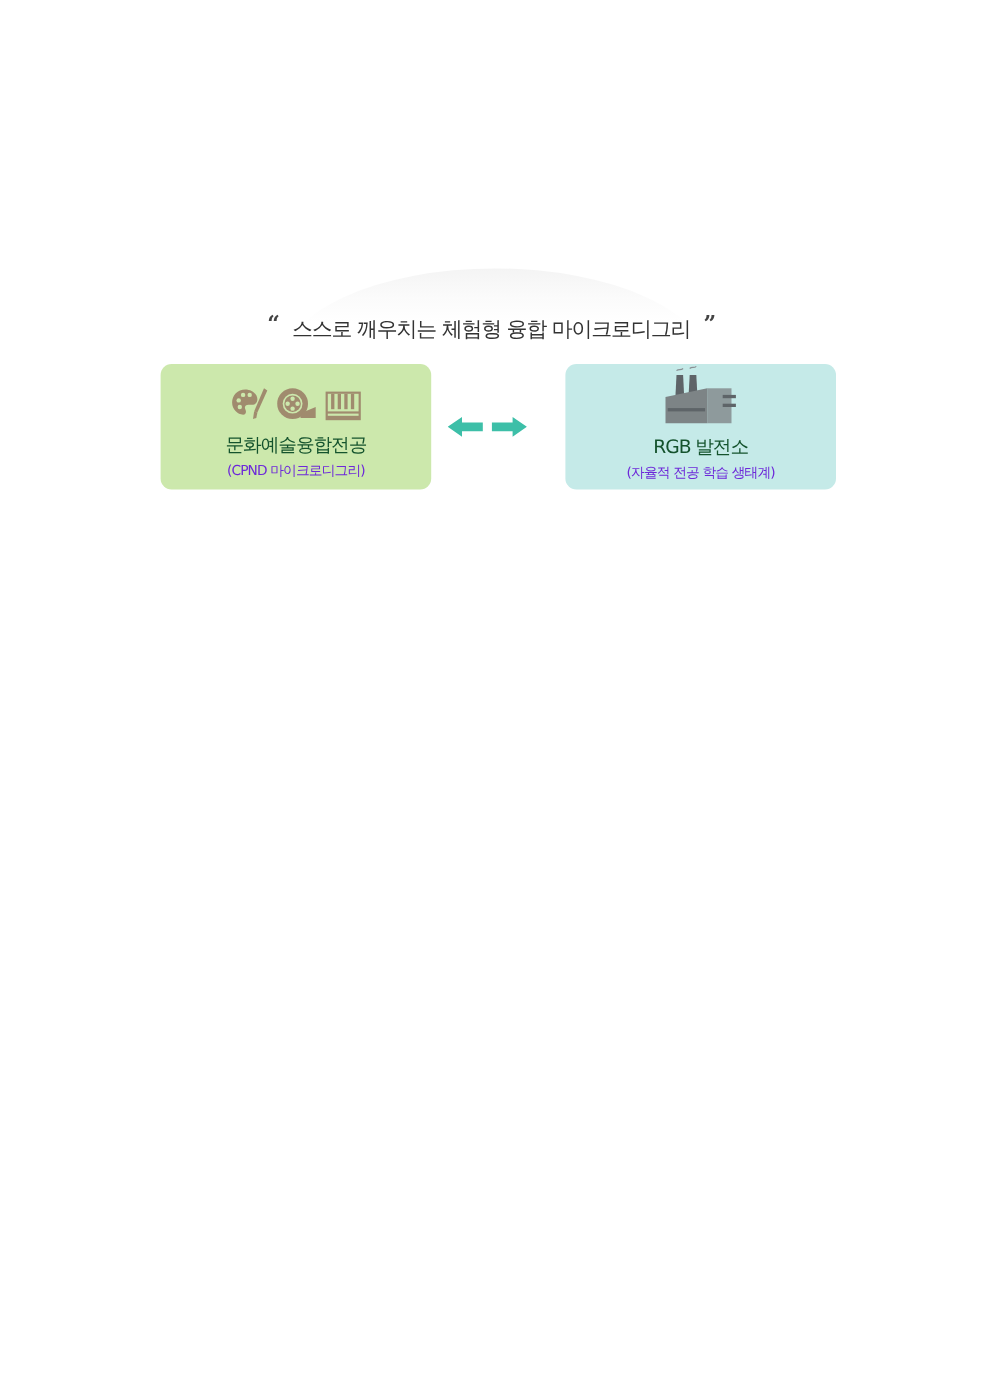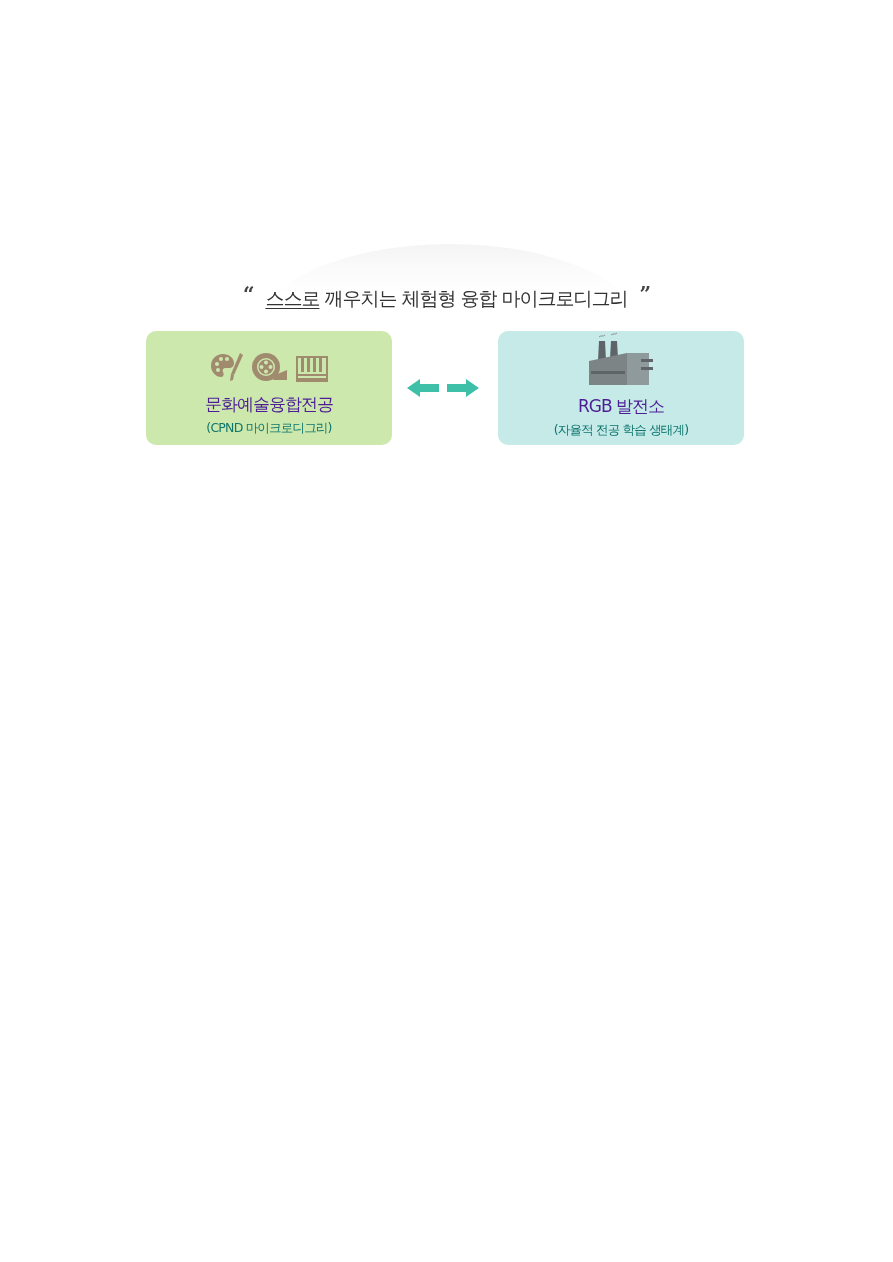--- a/index.html
+++ b/index.html
@@ -13,31 +13,31 @@
       position: absolute; left: 255px; top: 244px; width: 390px; height: 90px;
       border-radius: 50% 50% 0 0 / 100% 100% 0 0;
       background: linear-gradient(to bottom, #f4f4f4 0%, #fbfbfb 30%, #ffffff 55%);
     }
     .headline {
       position: absolute; left: 0; top: 286px; width: 893px; text-align: center;
       font-size: 19px; letter-spacing: -1px; color: #333333;
       display: flex; justify-content: center; align-items: center;
     }
     .quote { font-family: "DejaVu Serif", serif; font-size: 20px; font-weight: bold; color: #444; margin: 0 12px; position: relative; top: -5px; }
-    .headline-text .ul { text-decoration: underline; text-underline-offset: 3px; text-decoration-thickness: 1px; }
+    .headline-text .ul { text-underline-offset: 3px; text-decoration-thickness: 1px; }
     .box {
       position: absolute; top: 331px; width: 246px; height: 114px; border-radius: 10px;
       display: flex; flex-direction: column; align-items: center;
     }
     .box-left { left: 146px; background: #cce8ac; }
-    .box-right { left: 498px; background: #c5eae8; }
+    .box-right { left: 514px; background: #c5eae8; }
     .icons { margin-top: 20px; height: 36px; display: flex; align-items: flex-end; gap: 6px; }
     .box-right .icons { margin-top: 4px; height: 54px; }
-    .title { margin-top: 6px; font-size: 17px; letter-spacing: -1px; color: #4c1d95; }
-    .sub { margin-top: 4px; font-size: 12.5px; letter-spacing: -0.8px; color: #0f766e; }
+    .title { margin-top: 6px; font-size: 17px; letter-spacing: -1px; color: #14532d; }
+    .sub { margin-top: 4px; font-size: 12.5px; letter-spacing: -0.8px; color: #6d28d9; }
     .arrows { position: absolute; left: 407px; top: 378px; display: flex; gap: 8px; }
   </style>
 </head>
 <body>
 
 <div class="arc"></div>
 
 <div class="headline">
   <span class="quote">“</span>
   <span class="headline-text"><span class="ul">스스로</span><span> 깨우치는 체험형 융합 마이크로디그리</span></span>

